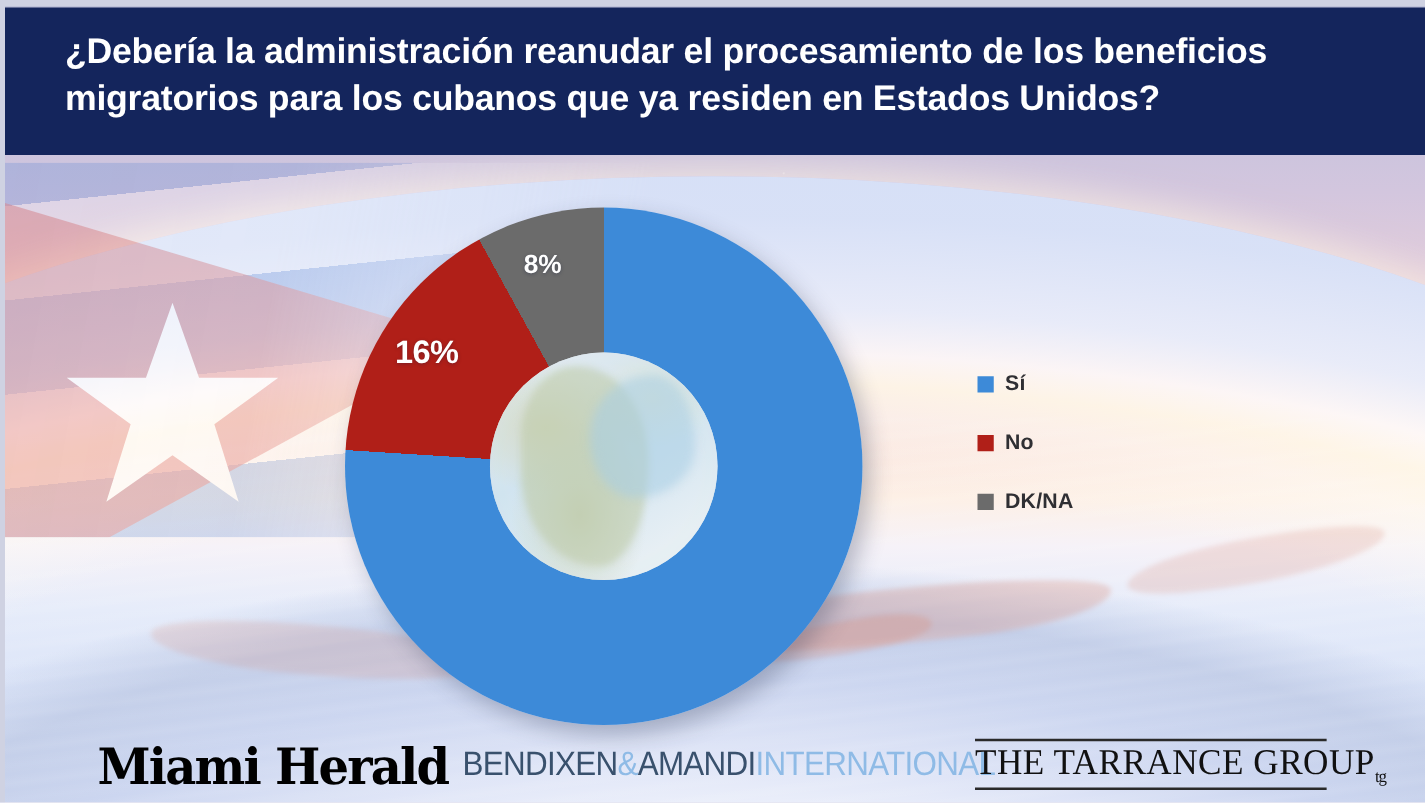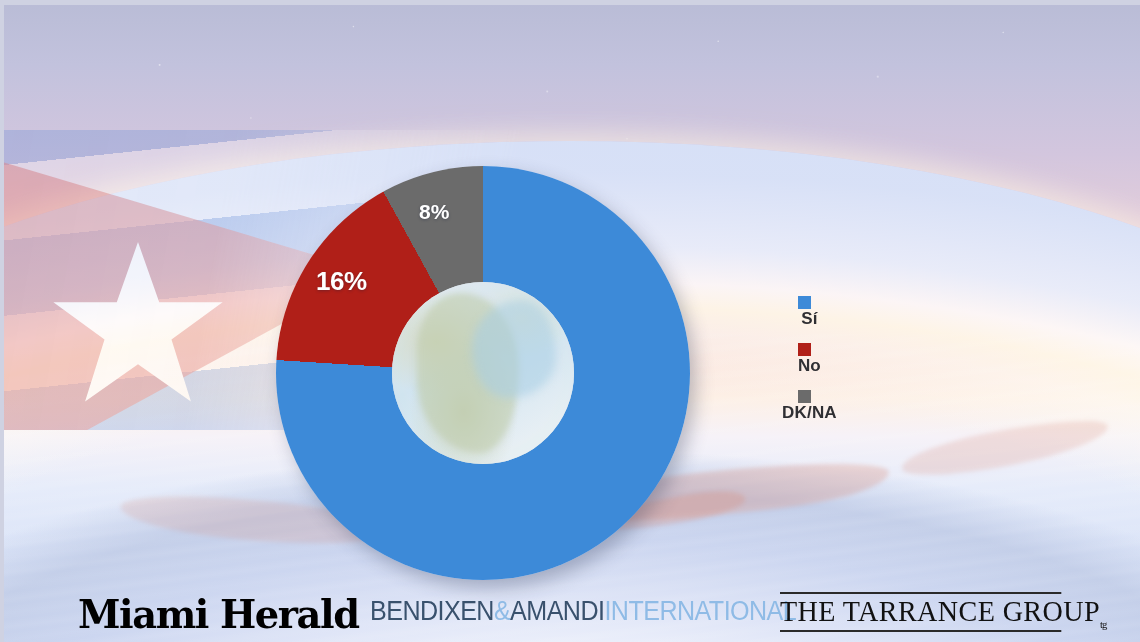--- a/index.html
+++ b/index.html
@@ -293,21 +293,20 @@
     position: absolute;
     left: 782px;
     top: 296px;
     z-index: 6;
   }
   .legend-item {
     display: flex;
     align-items: center;
     height: 22px;
     margin-bottom: 25px;
-    flex-direction: column;
   }
   .legend-swatch {
     width: 13px;
     height: 13px;
     margin-right: 9px;
     flex: 0 0 auto;
   }
   .legend-label {
     color: #2f2f33;
     font-family: "Liberation Sans", sans-serif;
@@ -366,21 +365,21 @@
     line-height: 1.12;
     color: #111111;
     border-top: 2px solid #2a2a2a;
     border-bottom: 2px solid #2a2a2a;
     padding: 1px 0 0 0;
     white-space: nowrap;
     transform: scaleX(0.97);
     transform-origin: left bottom;
   }
   .tarrance-mark {
-    font-size: 11px;
+    font-size: 14px;
     vertical-align: sub;
     letter-spacing: -1px;
   }
 
   
   .frame-top {
     position: absolute;
     left: 0; top: 0; right: 0; height: 5px;
     background: #cfd2e2;
     z-index: 8;
@@ -411,20 +410,23 @@
   <div class="flag">
     <div class="flag-stripes"></div>
     <div class="flag-tri"></div>
     <div class="flag-star">
       <svg width="180" height="172" viewBox="0 0 100 95" aria-hidden="true">
         <polygon points="50,2 61.8,35.4 97,35.4 68.6,56.1 79.4,90.5 50,69.8 20.6,90.5 31.4,56.1 3,35.4 38.2,35.4" fill="#ffffff"></polygon>
       </svg>
     </div>
   </div>
 
+  <div class="header">
+    <h1 class="header-title">¿Debería la administración reanudar el procesamiento de los beneficios migratorios para los cubanos que ya residen en Estados Unidos?</h1>
+  </div>
 
   <div class="chart-wrap">
     <div class="donut-shadow"></div>
     <div class="donut" id="donut-ring" style="background: conic-gradient(rgb(61, 138, 216) 0deg, rgb(61, 138, 216) 273.6deg, rgb(176, 31, 24) 273.6deg, rgb(176, 31, 24) 331.2deg, rgb(107, 107, 107) 331.2deg, rgb(107, 107, 107) 360deg);"></div>
 
     <div class="donut-hole">
       <div class="hole-map"></div>
       <div class="hole-coast"></div>
       <div class="hole-coast2"></div>
     </div>

